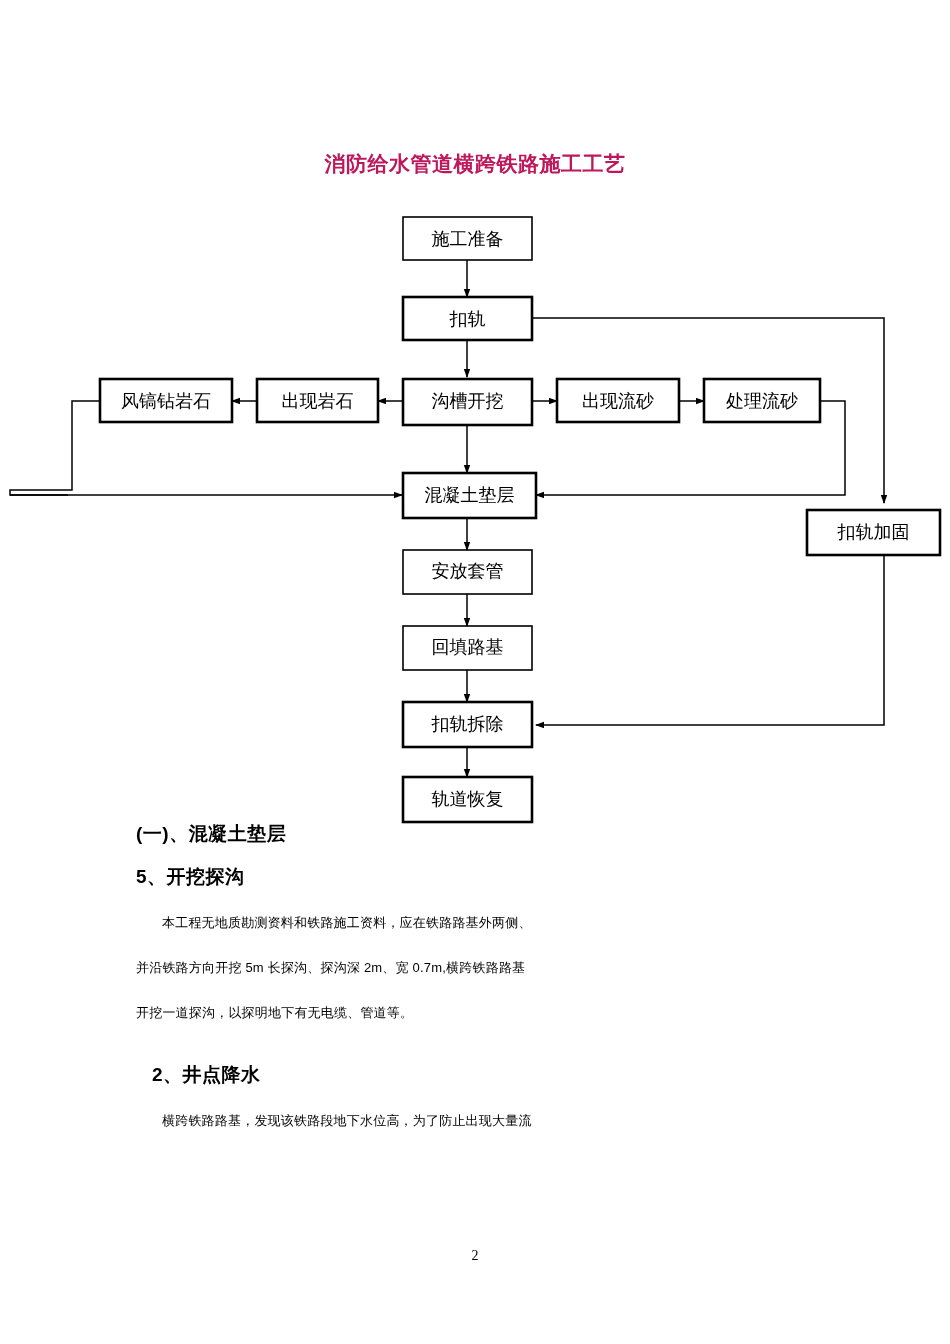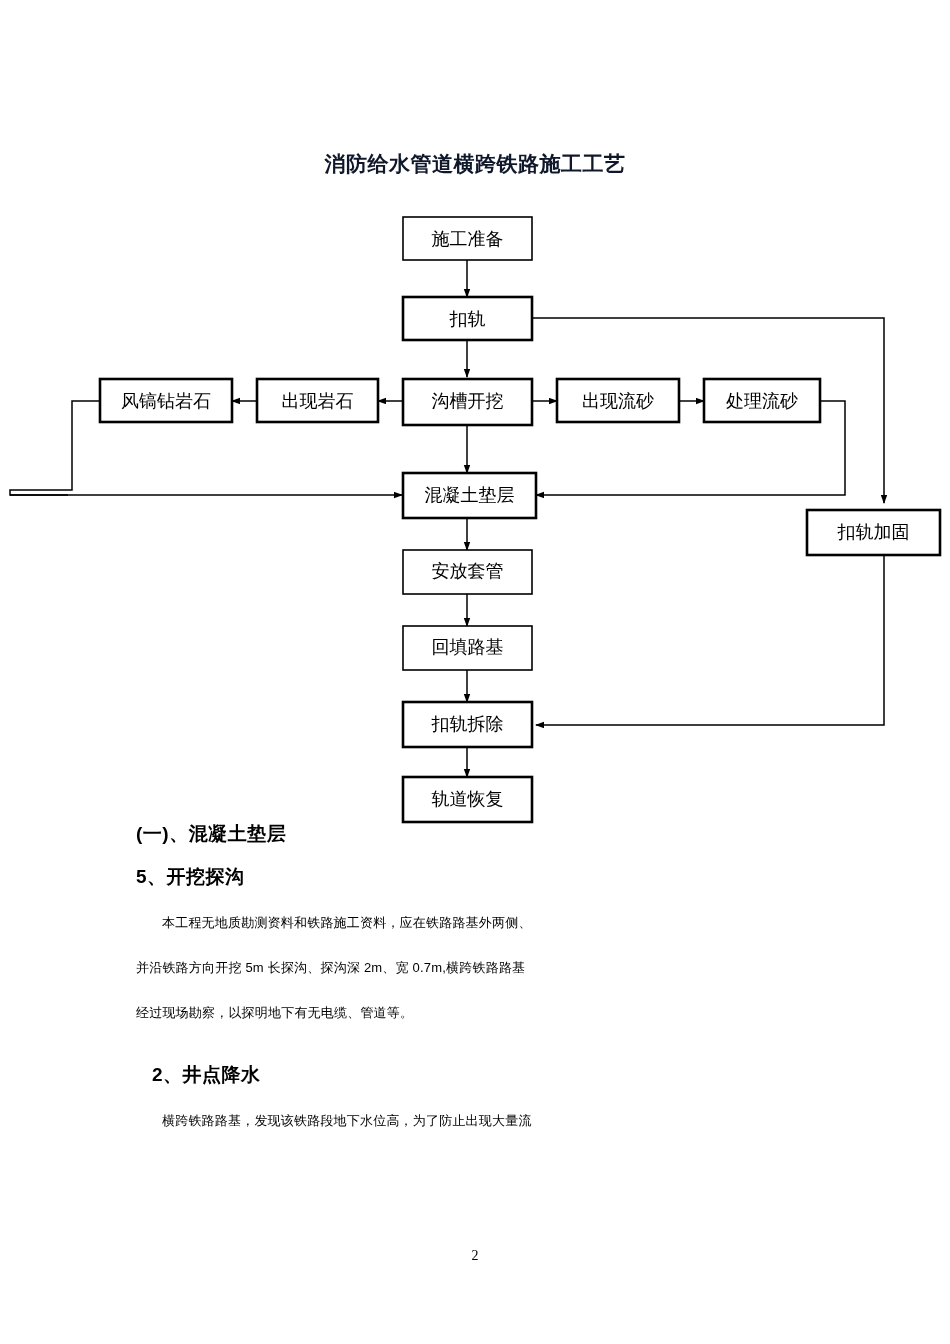--- a/index.html
+++ b/index.html
@@ -22,21 +22,21 @@
   
   .doc-title {
     position: absolute;
     left: 0;
     top: 150px;
     width: 950px;
     text-align: center;
     font-size: 21px;
     font-weight: bold;
     letter-spacing: 0.5px;
-    color: #0f172a;
+    color: #be185d;
   }
 
   
   .flowchart {
     position: absolute;
     left: 0;
     top: 205px;
     width: 950px;
     height: 625px;
   }
@@ -219,21 +219,21 @@
     </svg>
   </div>
 
   <div class="body-text">
     <div class="h-sub">(一)、混凝土垫层</div>
     <div class="gap-1"></div>
     <div class="h-sub">5、开挖探沟</div>
     <div class="gap-2"></div>
     <p class="para">本工程无地质勘测资料和铁路施工资料，应在铁路路基外两侧、</p>
     <p class="para" style="text-indent:0">并沿铁路方向开挖 5m 长探沟、探沟深 2m、宽 0.7m,横跨铁路路基</p>
-    <p class="para" style="text-indent:0">经过现场勘察，以探明地下有无电缆、管道等。</p>
+    <p class="para" style="text-indent:0">开挖一道探沟，以探明地下有无电缆、管道等。</p>
     <div class="gap-3"></div>
     <div class="h-sub second">2、井点降水</div>
     <div class="gap-2"></div>
     <p class="para">横跨铁路路基，发现该铁路段地下水位高，为了防止出现大量流</p>
   </div>
 
   <div class="page-number">2</div>
 
 </div>
 

